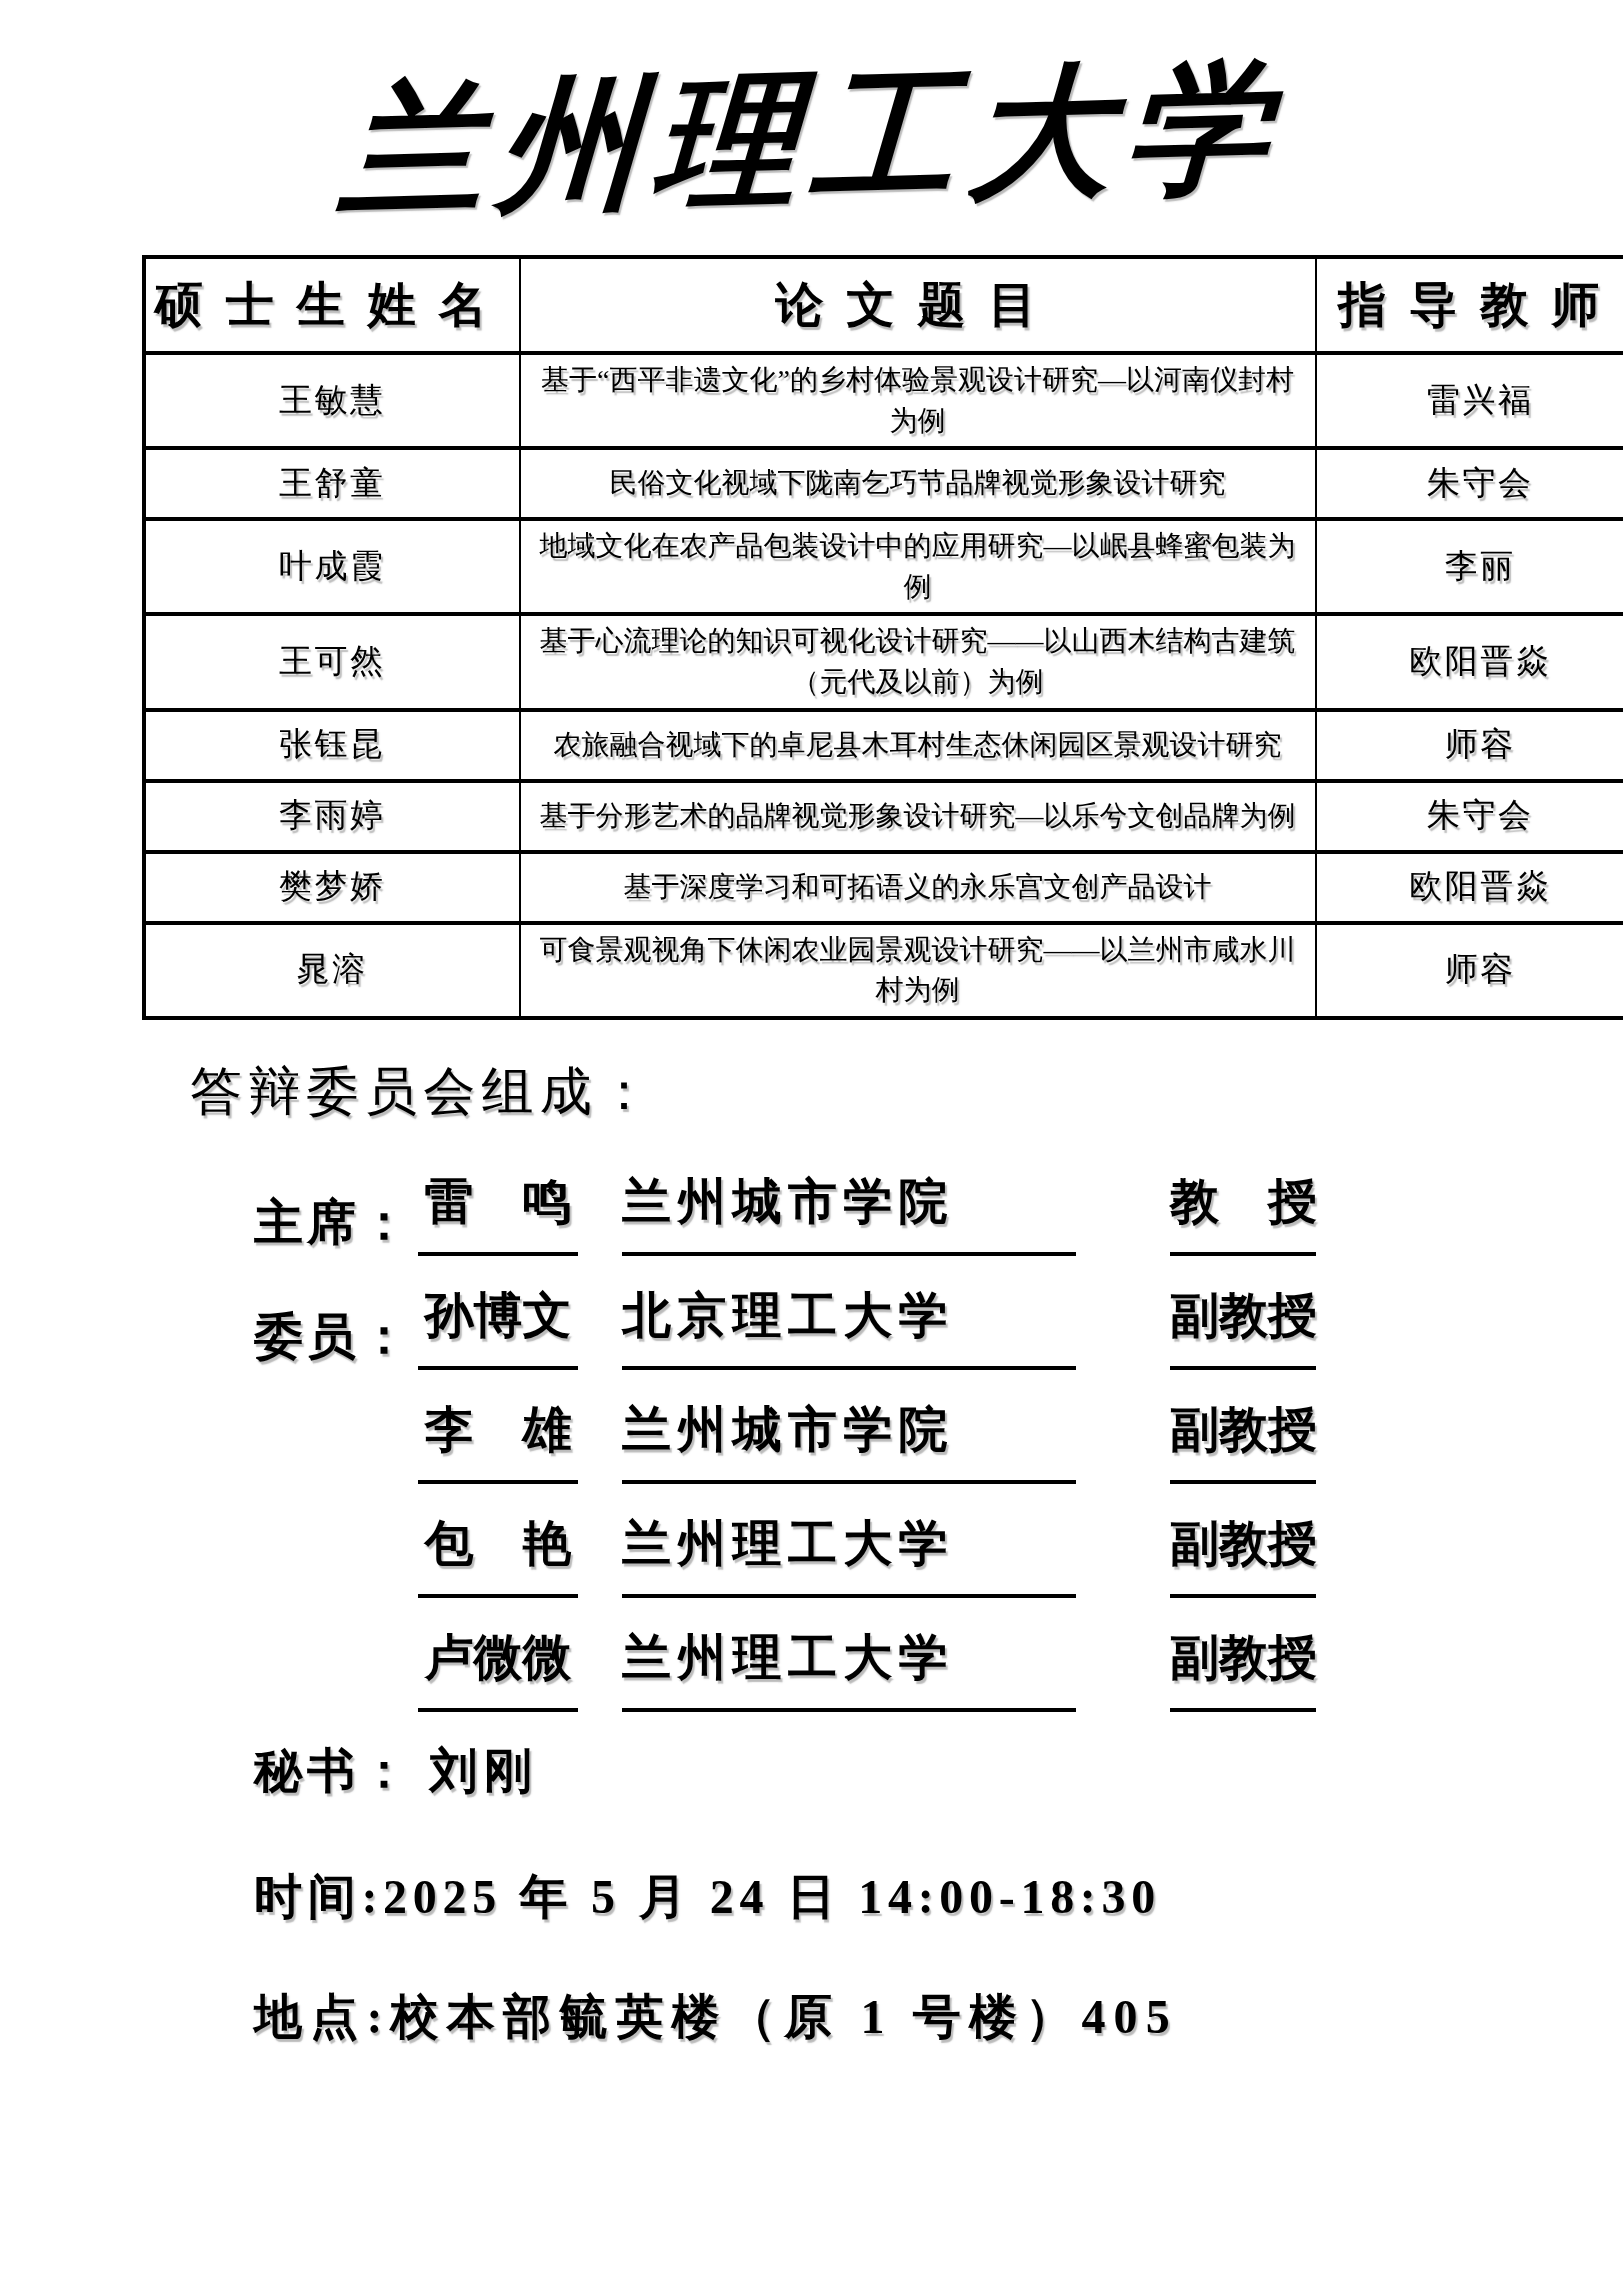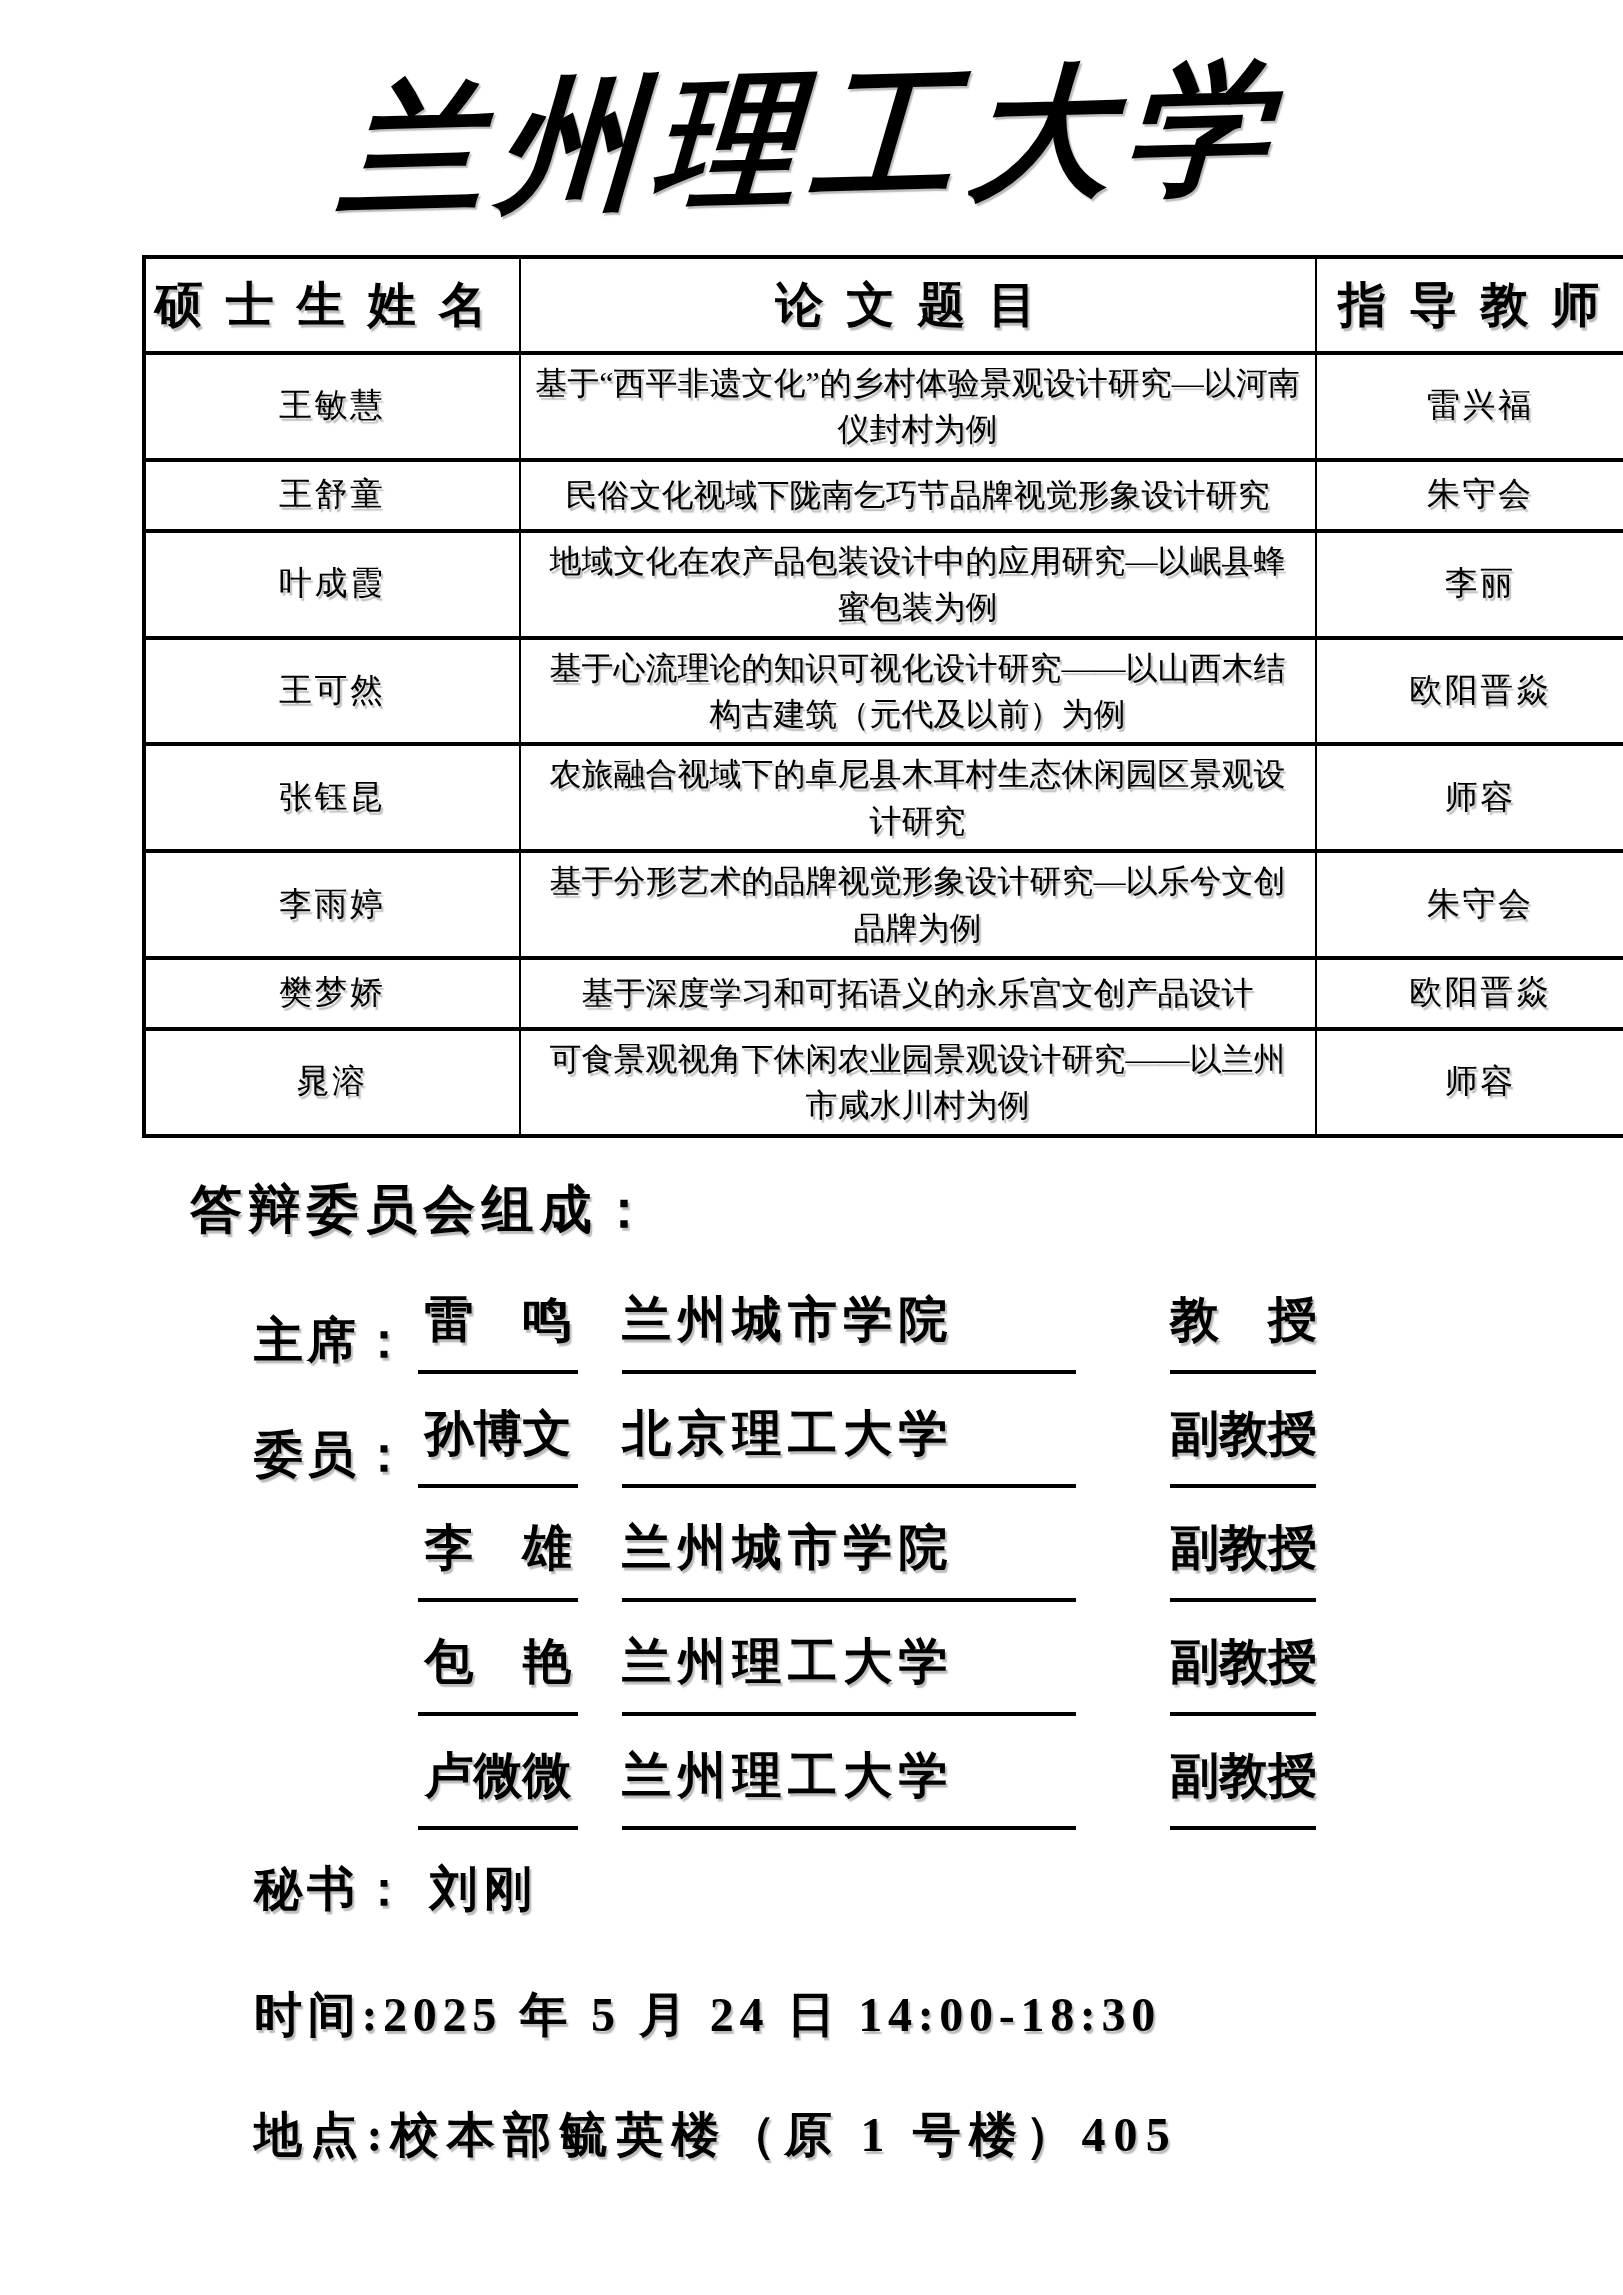--- a/index.html
+++ b/index.html
@@ -51,32 +51,32 @@
     text-align: center;
     vertical-align: middle;
   }
   .thesis-table th {
     font-size: 48px;
     font-weight: bold;
     letter-spacing: 23px;
     height: 96px;
   }
   .thesis-table td {
-    font-size: 32px;
+    font-size: 28px;
     line-height: 1.45;
     padding: 5px 14px;
     height: 71px;
   }
   td.cell-name, td.cell-advisor { letter-spacing: 2.5px; font-size: 33px; }
 
   
   .committee-heading {
     margin: 37px 0 0 190px;
     font-size: 52px;
-    font-weight: bold;
+    font-weight: normal;
     letter-spacing: 6.3px;
   }
   .committee { margin: 42px 0 0 254px; font-weight: bold; }
   .c-row {
     display: flex;
     align-items: flex-end;
     margin-bottom: 27px;
     font-size: 49px;
     white-space: nowrap;
   }

